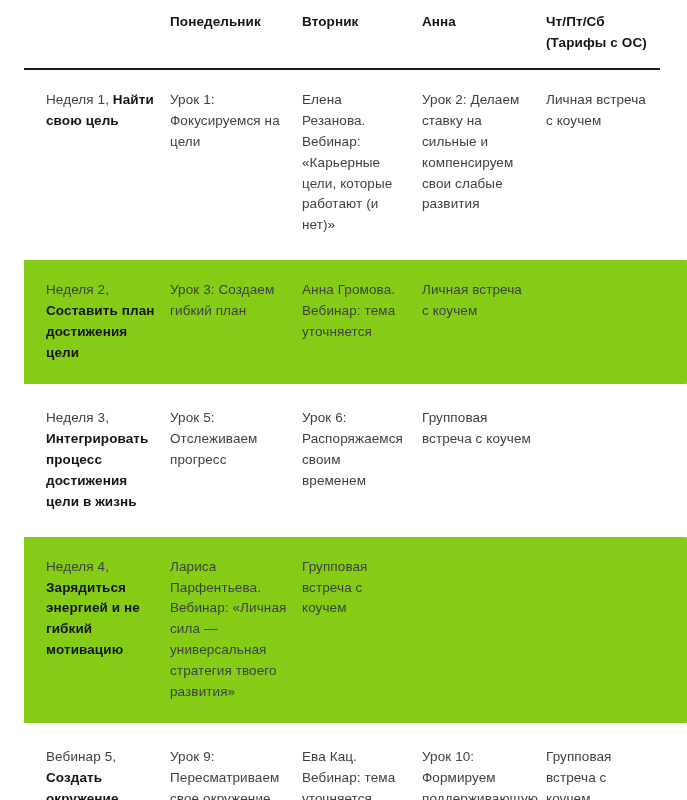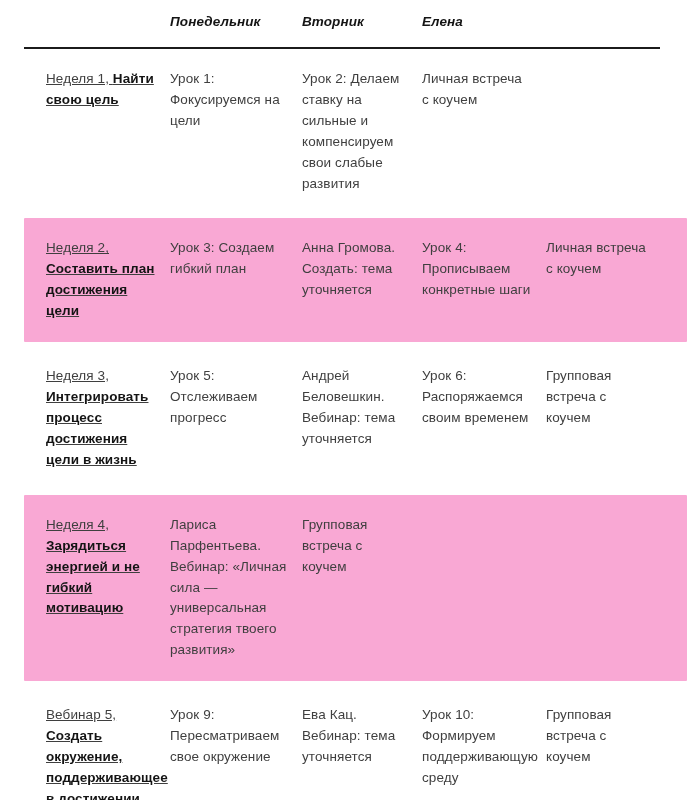--- a/index.html
+++ b/index.html
@@ -38,80 +38,79 @@
   .head-wrap {
     width: 636px;
     border-bottom: 2px solid #1b1b1b;
     padding-top: 12px;
     padding-bottom: 14px;
   }
   .head-wrap .grid { padding-left: 22px; }
   .head-cell {
     font-weight: bold;
     color: #141414;
-    font-style: italic;
   }
   
   .row {
     padding: 20px 0 20px 22px;
     margin-bottom: 4px;
   }
   .row.highlight {
-    background: #f9a8d4;
+    background: #84cc16;
     border-radius: 1px;
   }
-  .week-cell { color: #3f3f3f; text-decoration: underline; }
+  .week-cell { color: #3f3f3f; }
   .week-goal {
     font-weight: bold;
     color: #141414;
   }
 </style>
 </head>
 <body>
 
 <div class="page">
   <div class="schedule">
 
     <div class="head-wrap">
       <div class="grid">
         <div class="cell head-cell"></div>
         <div class="cell head-cell">Понедельник</div>
         <div class="cell head-cell">Вторник</div>
-        <div class="cell head-cell">Елена</div>
+        <div class="cell head-cell">Анна</div>
+        <div class="cell head-cell">Чт/Пт/Сб (Тарифы с ОС)</div>
       </div>
     </div>
 
     <div class="row grid">
       <div class="cell week-cell">
         <span>Неделя 1,</span>
          <span class="week-goal">Найти свою цель</span>
       </div>
       <div class="cell">Урок 1: Фокусируемся на цели</div>
+      <div class="cell">Елена Резанова. Вебинар: «Карьерные цели, которые работают (и нет)»</div>
       <div class="cell">Урок 2: Делаем ставку на сильные и компенсируем свои слабые развития</div>
       <div class="cell">Личная встреча с коучем</div>
     </div>
 
     <div class="row grid highlight">
       <div class="cell week-cell">
         <span>Неделя 2,</span>
          <span class="week-goal">Составить план достижения цели</span>
       </div>
       <div class="cell">Урок 3: Создаем гибкий план</div>
-      <div class="cell">Анна Громова. Создать: тема уточняется</div>
-      <div class="cell">Урок 4: Прописываем конкретные шаги</div>
+      <div class="cell">Анна Громова. Вебинар: тема уточняется</div>
       <div class="cell">Личная встреча с коучем</div>
     </div>
 
     <div class="row grid">
       <div class="cell week-cell">
         <span>Неделя 3,</span>
          <span class="week-goal">Интегрировать процесс достижения цели в жизнь</span>
       </div>
       <div class="cell">Урок 5: Отслеживаем прогресс</div>
-      <div class="cell">Андрей Беловешкин. Вебинар: тема уточняется</div>
       <div class="cell">Урок 6: Распоряжаемся своим временем</div>
       <div class="cell">Групповая встреча с коучем</div>
     </div>
 
     <div class="row grid highlight">
       <div class="cell week-cell">
         <span>Неделя 4,</span>
          <span class="week-goal">Зарядиться энергией и не гибкий мотивацию</span>
       </div>
       <div class="cell">Лариса Парфентьева. Вебинар: «Личная сила — универсальная стратегия твоего развития»</div>

